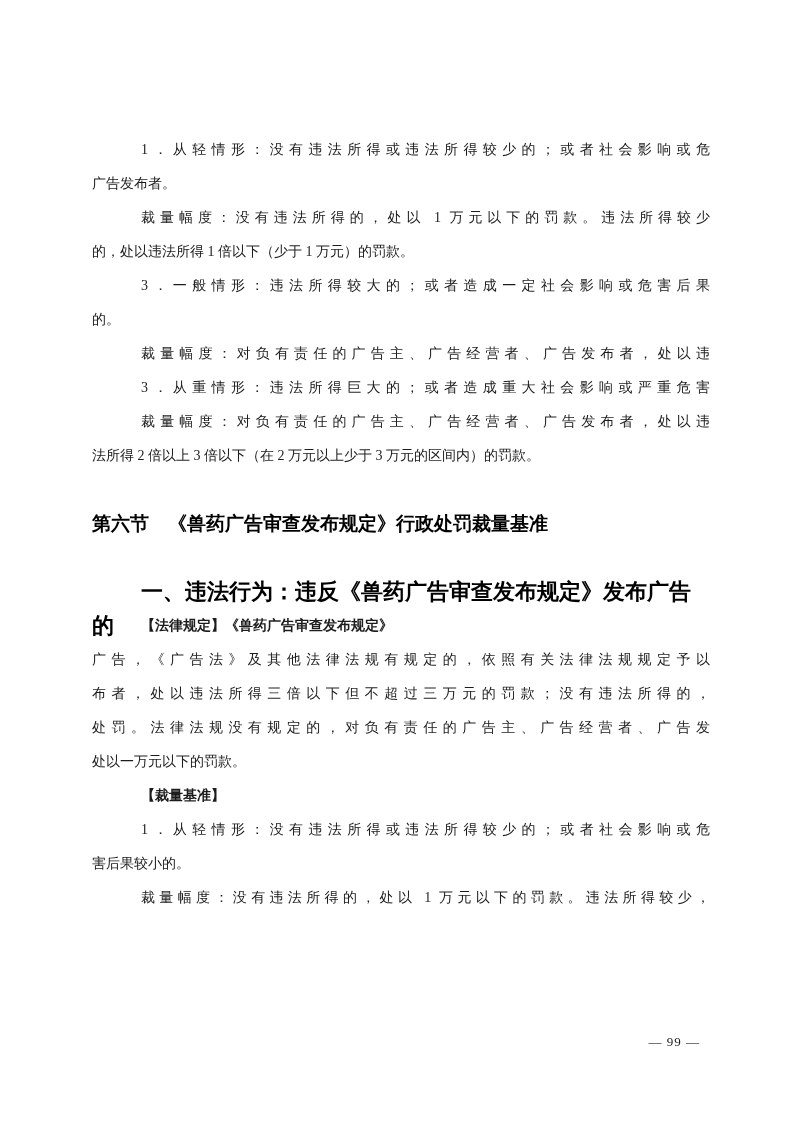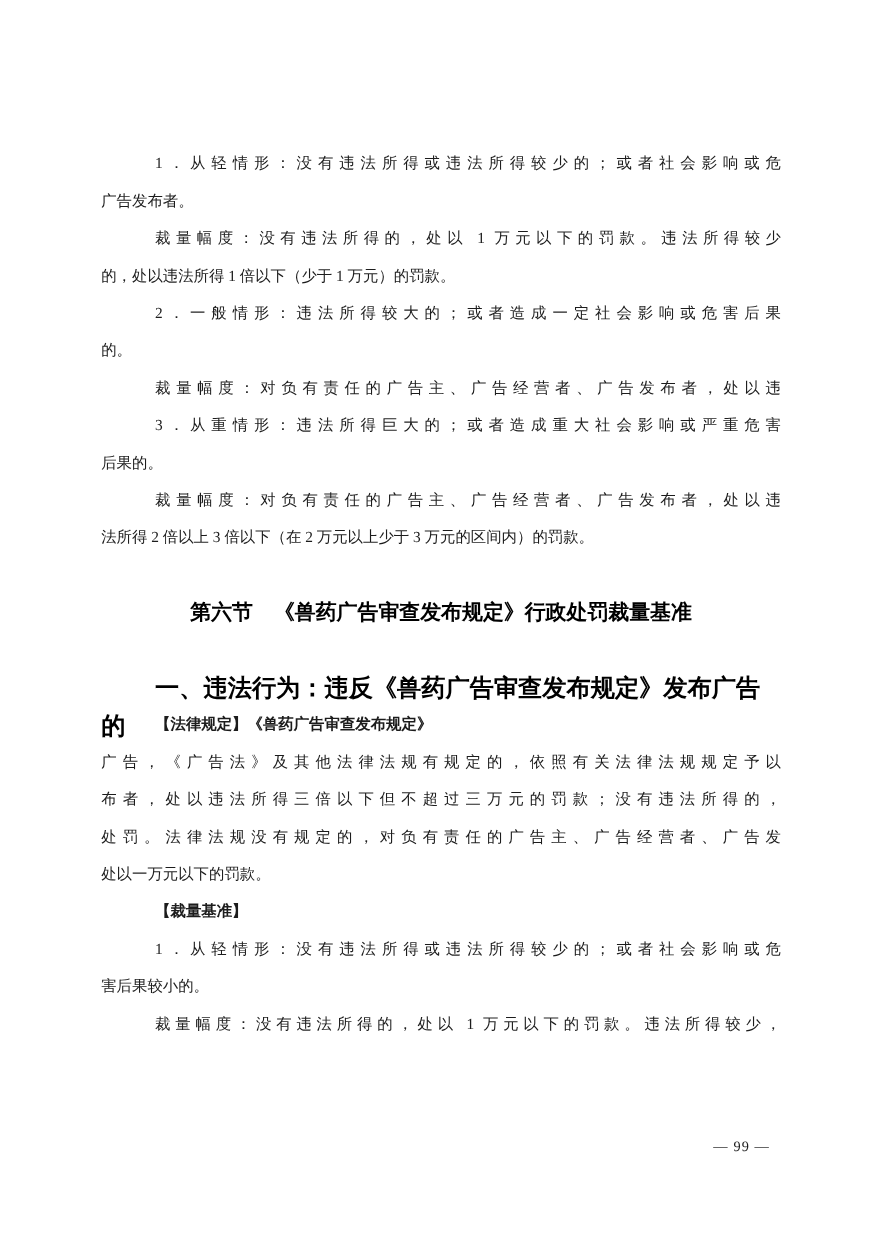--- a/index.html
+++ b/index.html
@@ -38,21 +38,20 @@
   .ln.subheading {
     font-weight: 700;
     font-family: "Liberation Sans", "DejaVu Sans", sans-serif;
     text-indent: 49px;
     font-size: 22px;
     color: #000000;
   }
   .ln.heading {
     font-weight: 700;
     font-family: "Liberation Sans", "DejaVu Sans", sans-serif;
-    text-align: center;
     font-size: 19px;
     color: #000000;
   }
   .ln.spacer { height: 34px; }
   .seg-bold { font-weight: 700; }
   .page-number {
     position: absolute;
     top: 1028px;
     left: 0;
     width: 700px;
@@ -65,25 +64,24 @@
 </style>
 </head>
 <body>
 
 <div class="page">
   <div class="content">
       <div class="ln body indent just"><span>1．从轻情形：没有违法所得或违法所得较少的；或者社会影响或危</span></div>
       <div class="ln body"><span>广告发布者。</span></div>
       <div class="ln body indent just"><span>裁量幅度：没有违法所得的，处以 1 万元以下的罚款。违法所得较少</span></div>
       <div class="ln body"><span>的，处以违法所得 1 倍以下（少于 1 万元）的罚款。</span></div>
-      <div class="ln body indent just"><span>2．一般情形：违法所得较大的；或者造成一定社会影响或危害后果</span></div>
+      <div class="ln body indent just"><span>3．一般情形：违法所得较大的；或者造成一定社会影响或危害后果</span></div>
       <div class="ln body"><span>的。</span></div>
       <div class="ln body indent just"><span>裁量幅度：对负有责任的广告主、广告经营者、广告发布者，处以违</span></div>
       <div class="ln body indent just"><span>3．从重情形：违法所得巨大的；或者造成重大社会影响或严重危害</span></div>
-      <div class="ln body"><span>后果的。</span></div>
       <div class="ln body indent just"><span>裁量幅度：对负有责任的广告主、广告经营者、广告发布者，处以违</span></div>
       <div class="ln body"><span>法所得 2 倍以上 3 倍以下（在 2 万元以上少于 3 万元的区间内）的罚款。</span></div>
       <div class="ln spacer"></div>
       <div class="ln heading"><span class="seg-bold">第六节　《兽药广告审查发布规定》行政处罚裁量基准</span></div>
       <div class="ln spacer"></div>
       <div class="ln subheading"><span class="seg-bold">一、违法行为：违反《兽药广告审查发布规定》发布广告的</span></div>
       <div class="ln bold"><span class="seg-bold">【法律规定】《兽药广告审查发布规定》</span></div>
       <div class="ln body just"><span>广告，《广告法》及其他法律法规有规定的，依照有关法律法规规定予以</span></div>
       <div class="ln body just"><span>布者，处以违法所得三倍以下但不超过三万元的罚款；没有违法所得的，</span></div>
       <div class="ln body just"><span>处罚。法律法规没有规定的，对负有责任的广告主、广告经营者、广告发</span></div>

